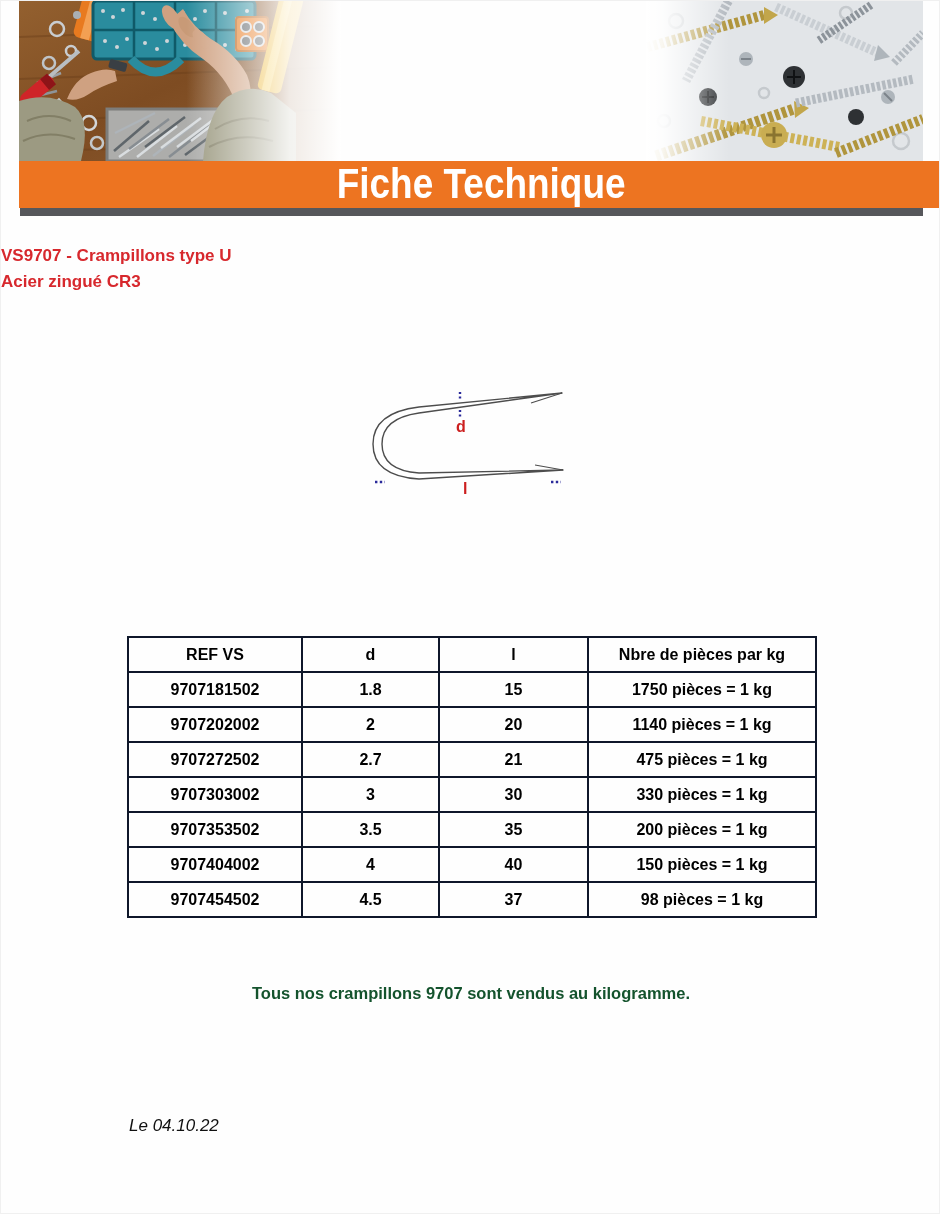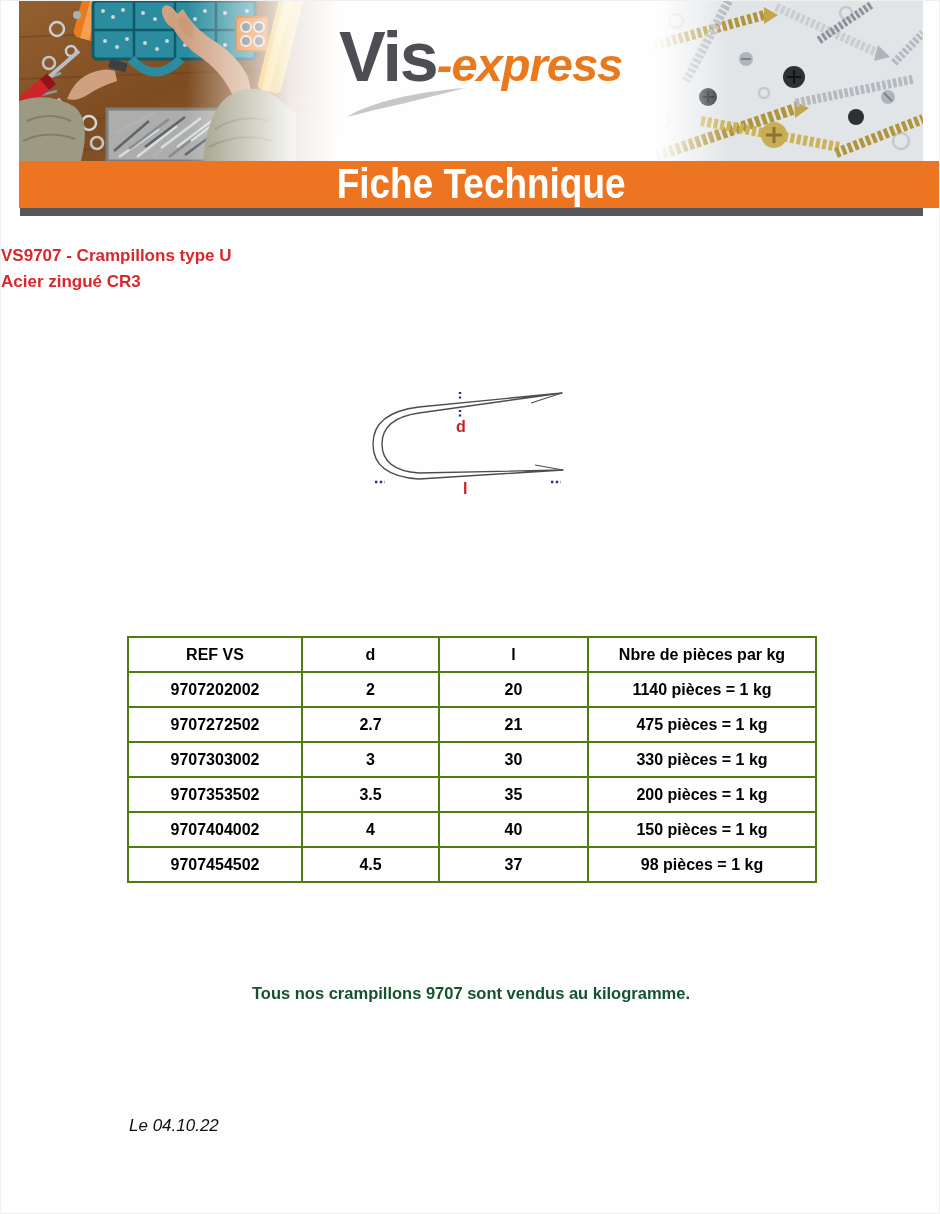--- a/index.html
+++ b/index.html
@@ -32,21 +32,21 @@
   
   .product-title{position:absolute;left:0;top:242px;width:848px;text-align:left;color:#d7282d;font-weight:bold;font-size:17px;line-height:26px;}
 
   
   .diagram{position:absolute;left:358px;top:383px;width:232px;height:112px;}
   .dim-label{font-family:"Liberation Sans",sans-serif;font-weight:bold;font-size:16px;fill:#cc1f1f;}
 
   
   .spec-table{position:absolute;left:126px;top:635px;width:688px;border-collapse:collapse;table-layout:fixed;}
   .spec-table th,.spec-table td{
-    border:2px solid #4d7c0f;height:33px;padding:0;text-align:center;
+    border:2px solid #0f172a;height:33px;padding:0;text-align:center;
     font-size:16px;font-weight:bold;color:#000;
   }
 
   
   .note{position:absolute;left:0;top:966px;width:940px;text-align:center;font-size:16.5px;font-weight:bold;color:#14532d;}
   .date{position:absolute;left:128px;top:1098px;font-size:17px;font-style:italic;color:#101010;}
 </style>
 </head>
 <body>
 
@@ -223,28 +223,20 @@
         </g>
         <circle cx="100" cy="58" r="7" fill="#aeb5bb"></circle>
         <line x1="95" y1="58" x2="105" y2="58" stroke="#7c838a" stroke-width="2"></line>
         <circle cx="242" cy="96" r="7" fill="#aeb5bb"></circle>
         <line x1="238" y1="92" x2="246" y2="100" stroke="#7c838a" stroke-width="2"></line>
       </g>
     </svg>
     <div class="fade-left"></div>
   </div>
 
-  <div class="logo">
-    <div class="logo-line">
-      <span class="logo-vis">Vis</span><span class="logo-express">-express</span>
-    </div>
-    <svg class="logo-swoosh" viewBox="0 0 122 32">
-      <path d="M2 30 C 26 15, 70 5, 120 1 C 76 13, 36 21, 2 30 Z" fill="#c7c7c7"></path>
-    </svg>
-  </div>
 
   <div class="banner">
     <span class="banner-title">Fiche Technique</span>
   </div>
   <div class="banner-underline"></div>
 
   <div class="product-title">
     <div>VS9707 - Crampillons type U</div>
     <div>Acier zingué CR3</div>
   </div>
@@ -277,20 +269,26 @@
     <thead>
       <tr>
         <th>REF VS</th>
         <th>d</th>
         <th>l</th>
         <th>Nbre de pièces par kg</th>
       </tr>
     </thead>
     <tbody>
       <tr>
+        <td>9707181502</td>
+        <td>1.8</td>
+        <td>15</td>
+        <td>1750 pièces = 1 kg</td>
+      </tr>
+      <tr>
         <td>9707202002</td>
         <td>2</td>
         <td>20</td>
         <td>1140 pièces = 1 kg</td>
       </tr>
       <tr>
         <td>9707272502</td>
         <td>2.7</td>
         <td>21</td>
         <td>475 pièces = 1 kg</td>

